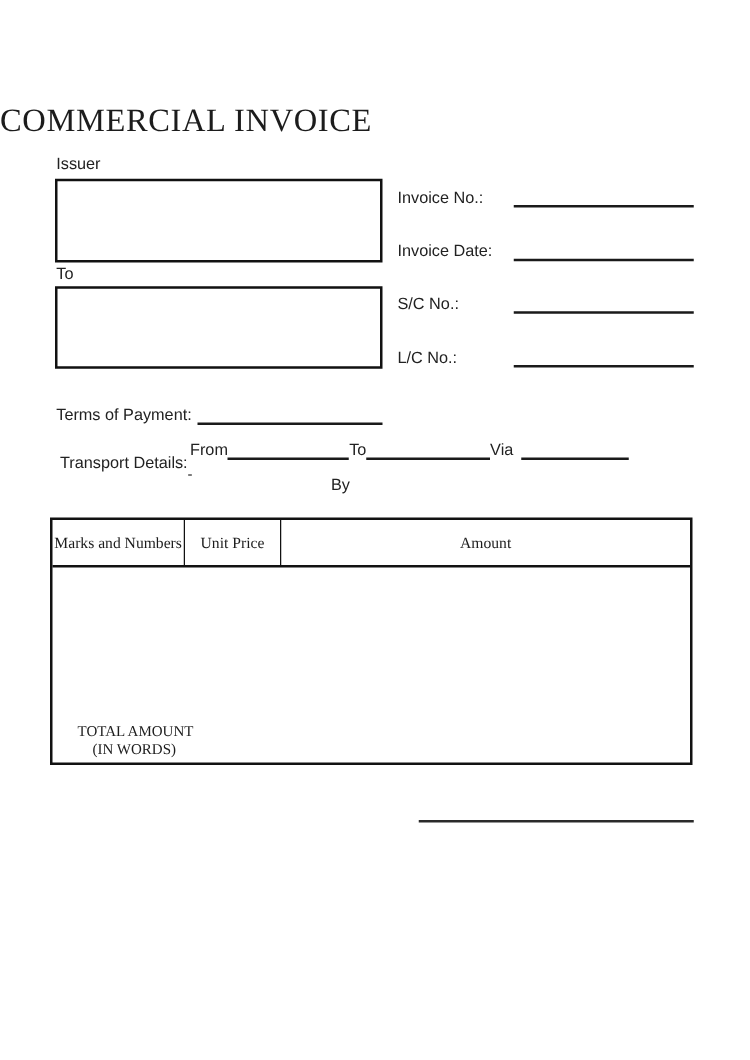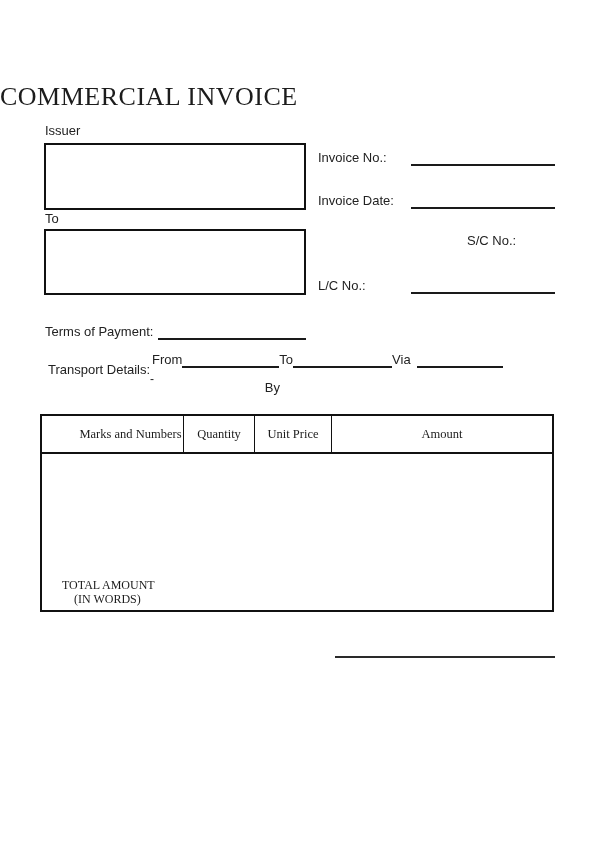--- a/index.html
+++ b/index.html
@@ -42,21 +42,21 @@
   .field-row .flabel {
     width: 88px; text-align: left; font-size: 13px; color: #222;
     line-height: 16px; white-space: nowrap;
   }
   .blank-line {
     flex: 1; height: 17px; margin-left: 5px;
     border-bottom: 2px solid #1a1a1a;
   }
   .row-invoice-no   { top: 148px; }
   .row-invoice-date { top: 191px; }
-  .row-sc-no        { top: 233px; flex-direction: column; }
+  .row-sc-no        { top: 233px; }
   .row-lc-no        { top: 276px; }
 
   .terms-row {
     position: absolute; left: 45px; top: 322px; width: 261px; height: 18px;
     display: flex; align-items: flex-end;
   }
   .terms-row .flabel { font-size: 13px; line-height: 16px; white-space: nowrap; color: #222; }
 
   .transport-label { position: absolute; left: 48px; top: 362px; font-size: 13px; color: #222; }
 
@@ -79,21 +79,21 @@
     display: flex; align-items: flex-end; font-size: 13px; color: #222; flex-direction: column;
   }
   .tline-by { flex: 1; margin-left: 6px; }
 
   .goods-table {
     position: absolute; left: 40px; top: 414px;
     width: 514px; height: 198px;
     border: 2px solid #111; background: #fff;
   }
   .goods-header {
-    display: flex; height: 38px; border-bottom: 2px solid #111; padding-left: 36px;
+    display: flex; height: 38px; border-bottom: 2px solid #111;
   }
   .gh-cell {
     display: flex; flex-direction: column; justify-content: center;
     align-items: center; text-align: center;
     font-family: "Liberation Serif", serif;
     font-size: 12.5px; color: #1c1c1c; line-height: 15px;
     border-right: 1px solid #111;
     overflow: hidden; white-space: nowrap;
   }
   .gh-cell:last-child { border-right: none; }
@@ -162,21 +162,20 @@
   </div>
   <div class="continuation-dash">-</div>
   <div class="transport-by-row">
     <span class="tword">By</span>
     <span class="tline tline-by"></span>
   </div>
 
   <div class="goods-table">
     <div class="goods-header">
       <div class="gh-cell gh-marks">Marks and Numbers</div>
-      <div class="gh-cell gh-quantity">Quantity</div>
       <div class="gh-cell gh-unitprice">Unit Price</div>
       <div class="gh-cell gh-amount">Amount</div>
     </div>
     <div class="goods-body">
       <div class="total-amount">
         <div class="line1">TOTAL AMOUNT</div>
         <div class="line2">(IN WORDS)</div>
       </div>
     </div>
   </div>

